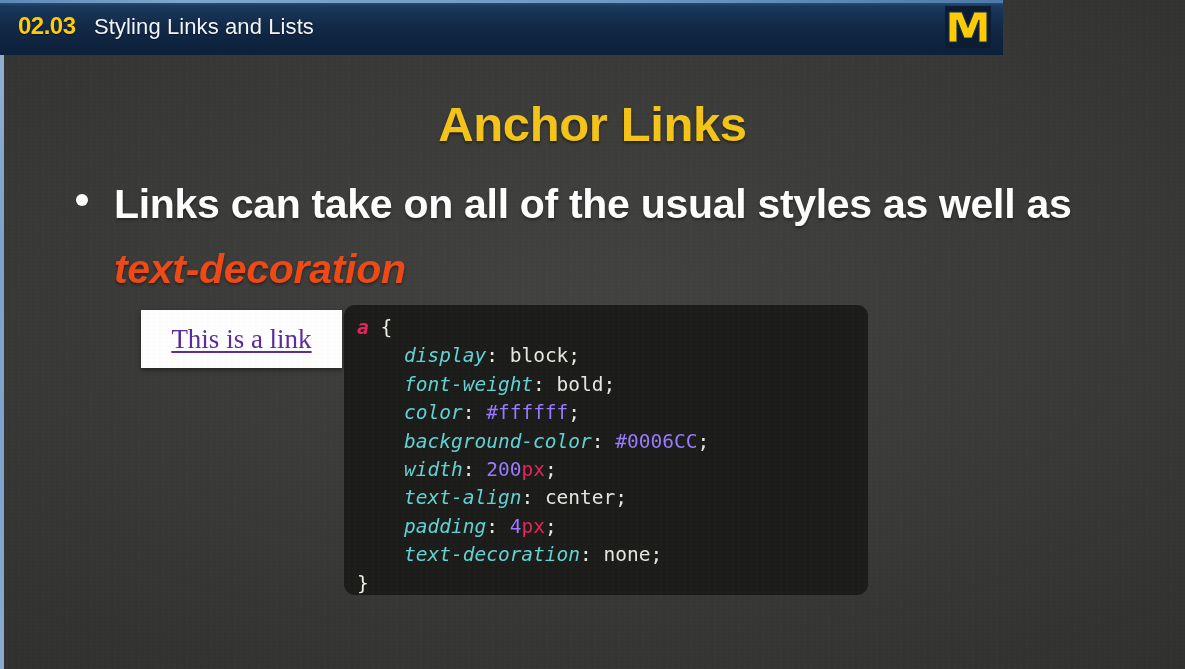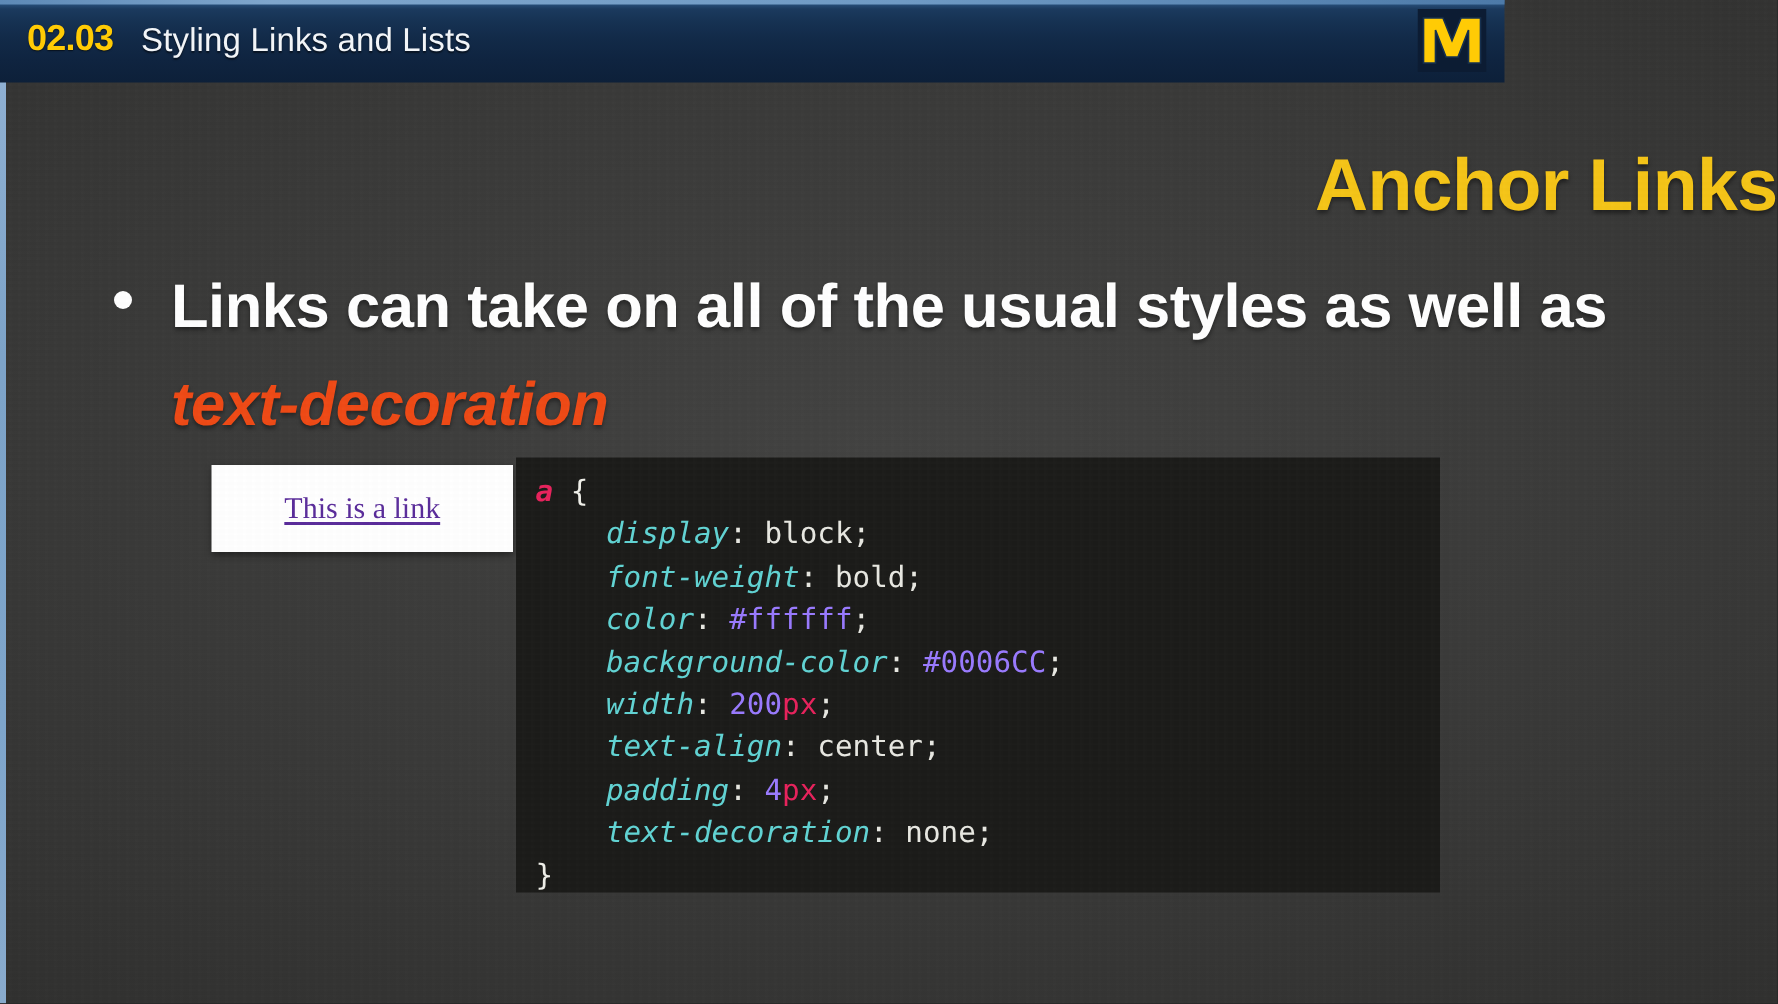--- a/index.html
+++ b/index.html
@@ -101,21 +101,21 @@
     height: 617px;
     background: linear-gradient(to bottom, #8fb0d2, #7da3c8 30%, #7ea5cb 70%, #89abcd);
     z-index: 4;
   }
 
   
   .slide-title {
     position: absolute;
     left: 0; top: 96px;
     width: 1185px;
-    text-align: right;
+    text-align: center;
     font-size: 49px;
     font-weight: bold;
     color: #f5c518;
     letter-spacing: -.4px;
     text-shadow: 0 2px 3px rgba(0,0,0,.45);
   }
 
   .bullet-row {
     position: absolute;
     left: 62px; top: 172px;
@@ -154,38 +154,39 @@
     width: 201px;
     height: 58px;
     background: #ffffff;
     display: flex;
     align-items: center;
     justify-content: center;
     box-shadow: 0 2px 5px rgba(0,0,0,.45);
   }
   .link-box a {
     font-family: "Liberation Serif", serif;
-    font-size: 20px;
+    font-size: 27px;
     color: #5b2d9b;
     text-decoration: underline;
     text-decoration-thickness: 2px;
     text-underline-offset: 3px;
     white-space: nowrap;
   }
 
   
   .code-block {
     position: absolute;
     left: 344px; top: 305px;
-    width: 616px;
+    width: 524px;
     height: 290px;
     background: #1c1c1a;
     padding: 9px 0 0 0;
     box-sizing: border-box;
     overflow: hidden;
+    border-radius: 11px;
   }
   .code-block pre {
     margin: 0;
     padding: 0 0 0 13px;
     font-family: "DejaVu Sans Mono", "Liberation Mono", monospace;
     font-size: 19.5px;
     line-height: 28.4px;
     color: #d8d8d2;
     white-space: pre;
   }

